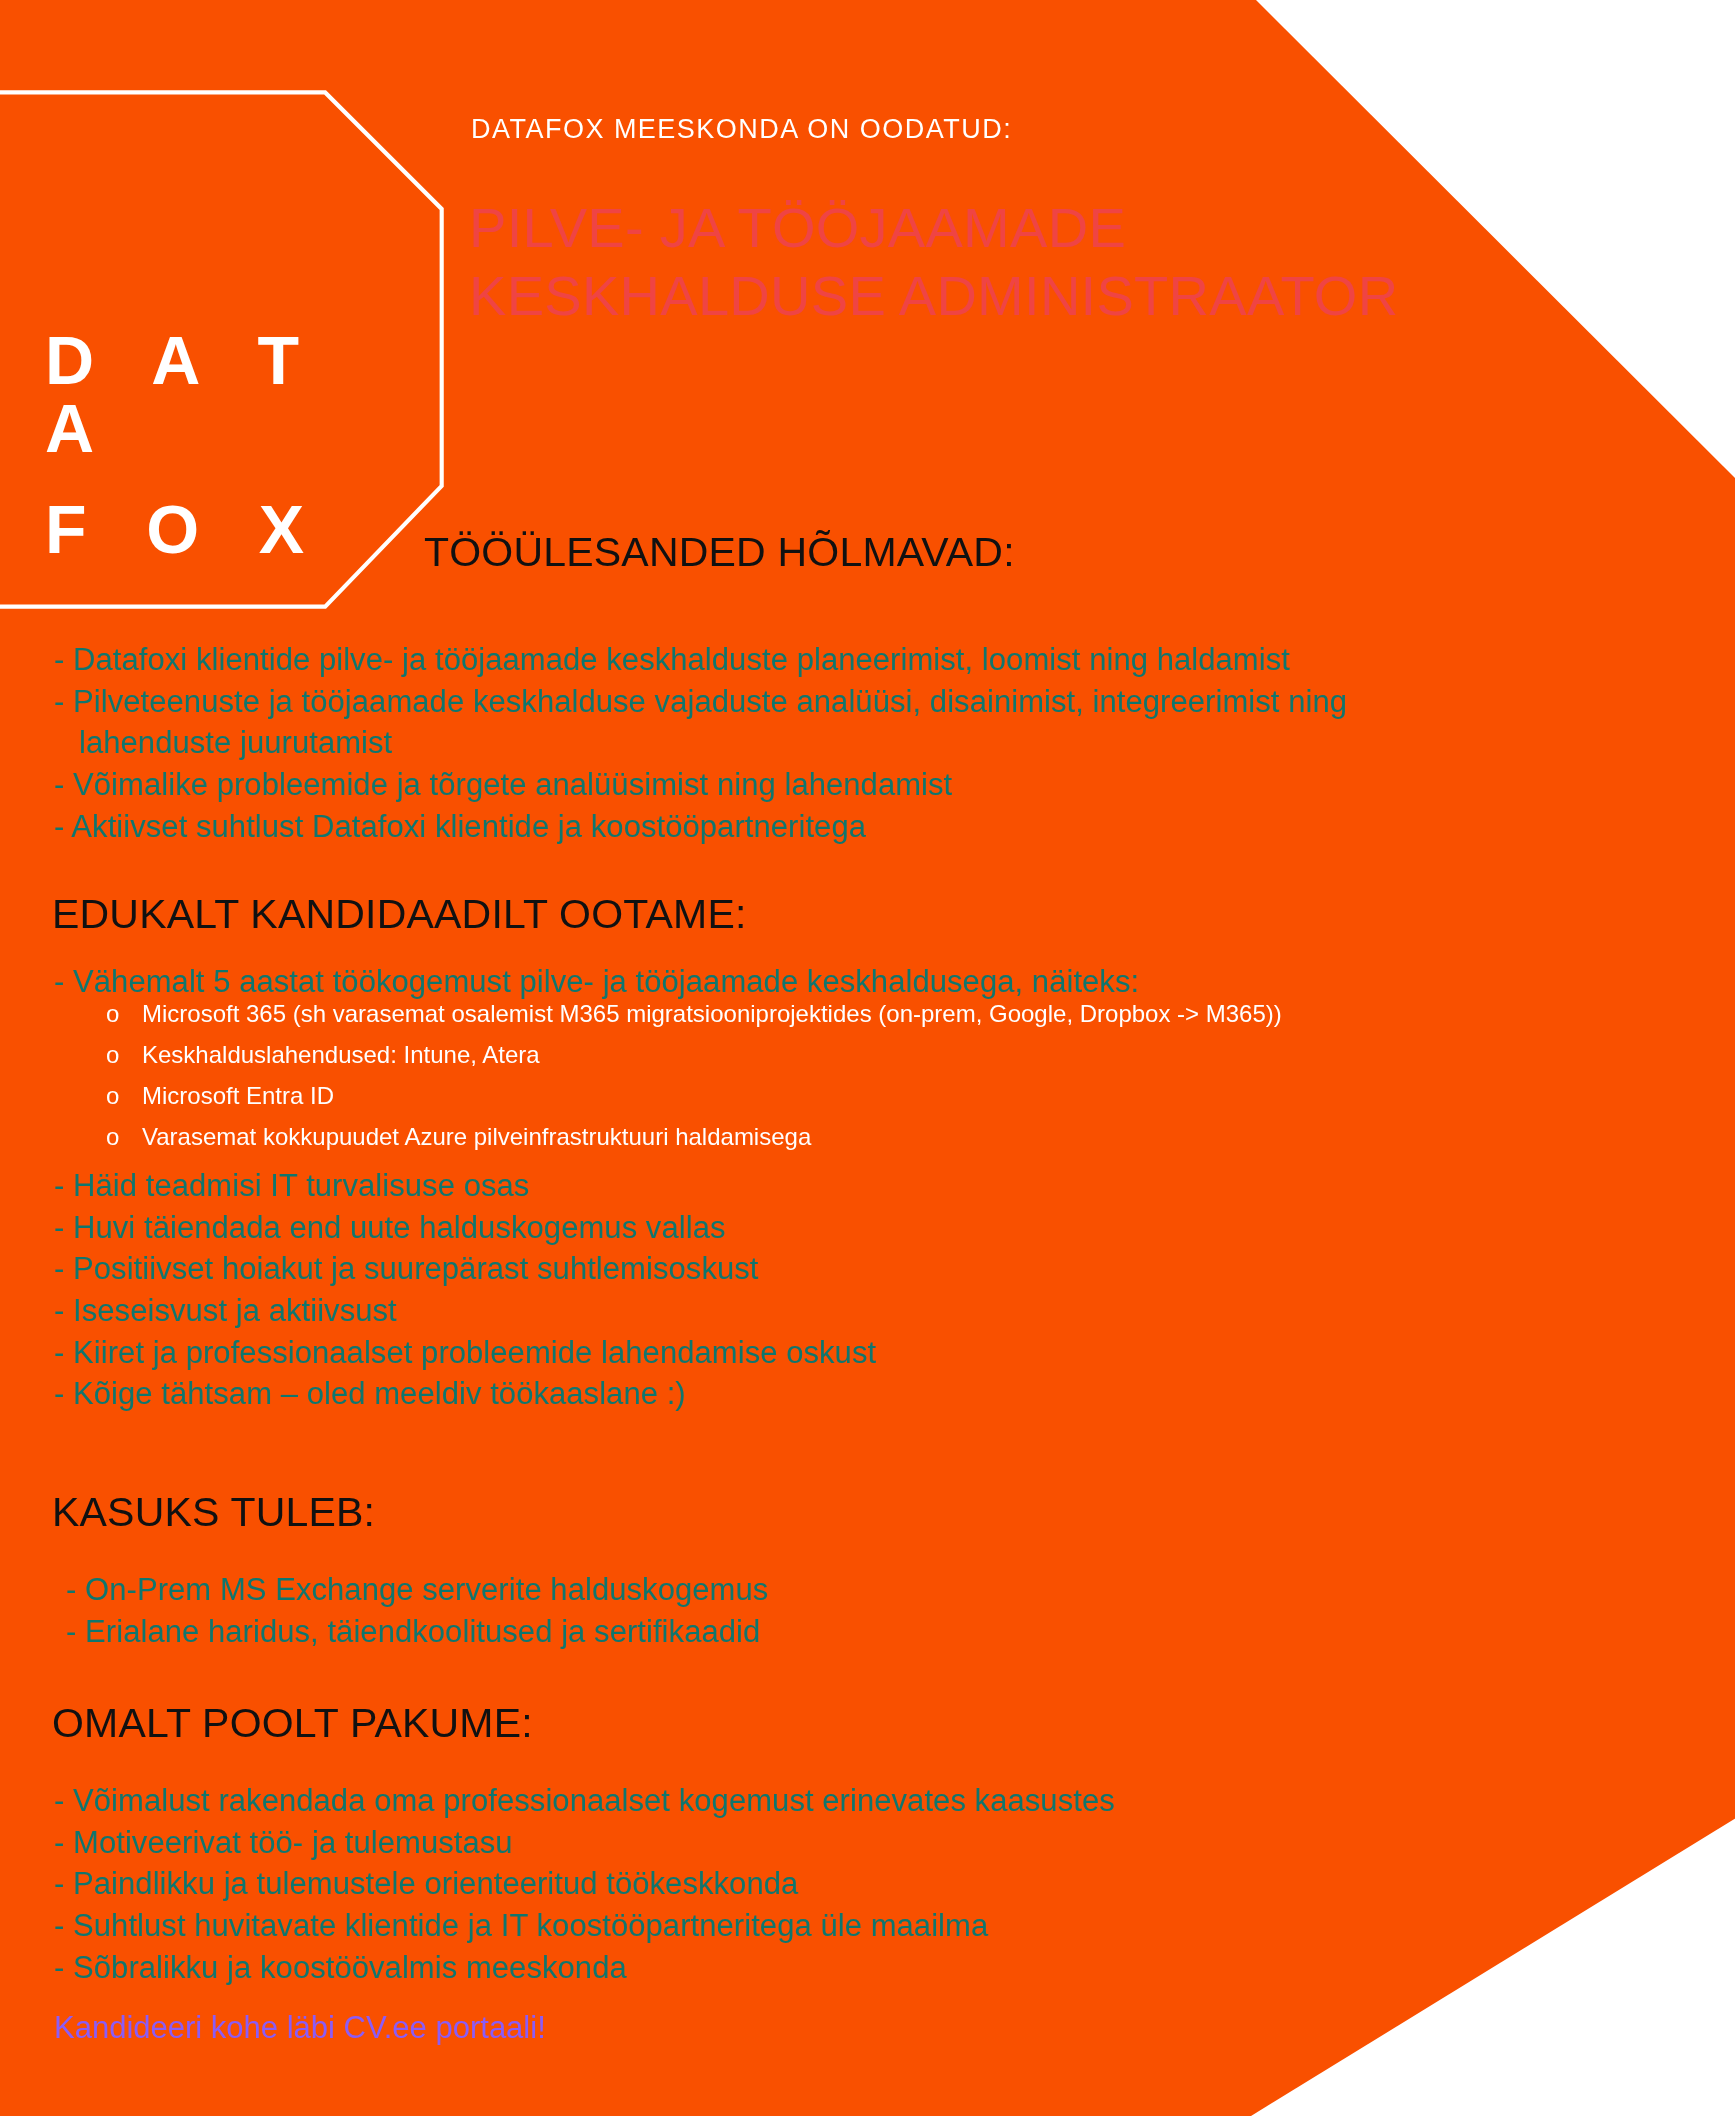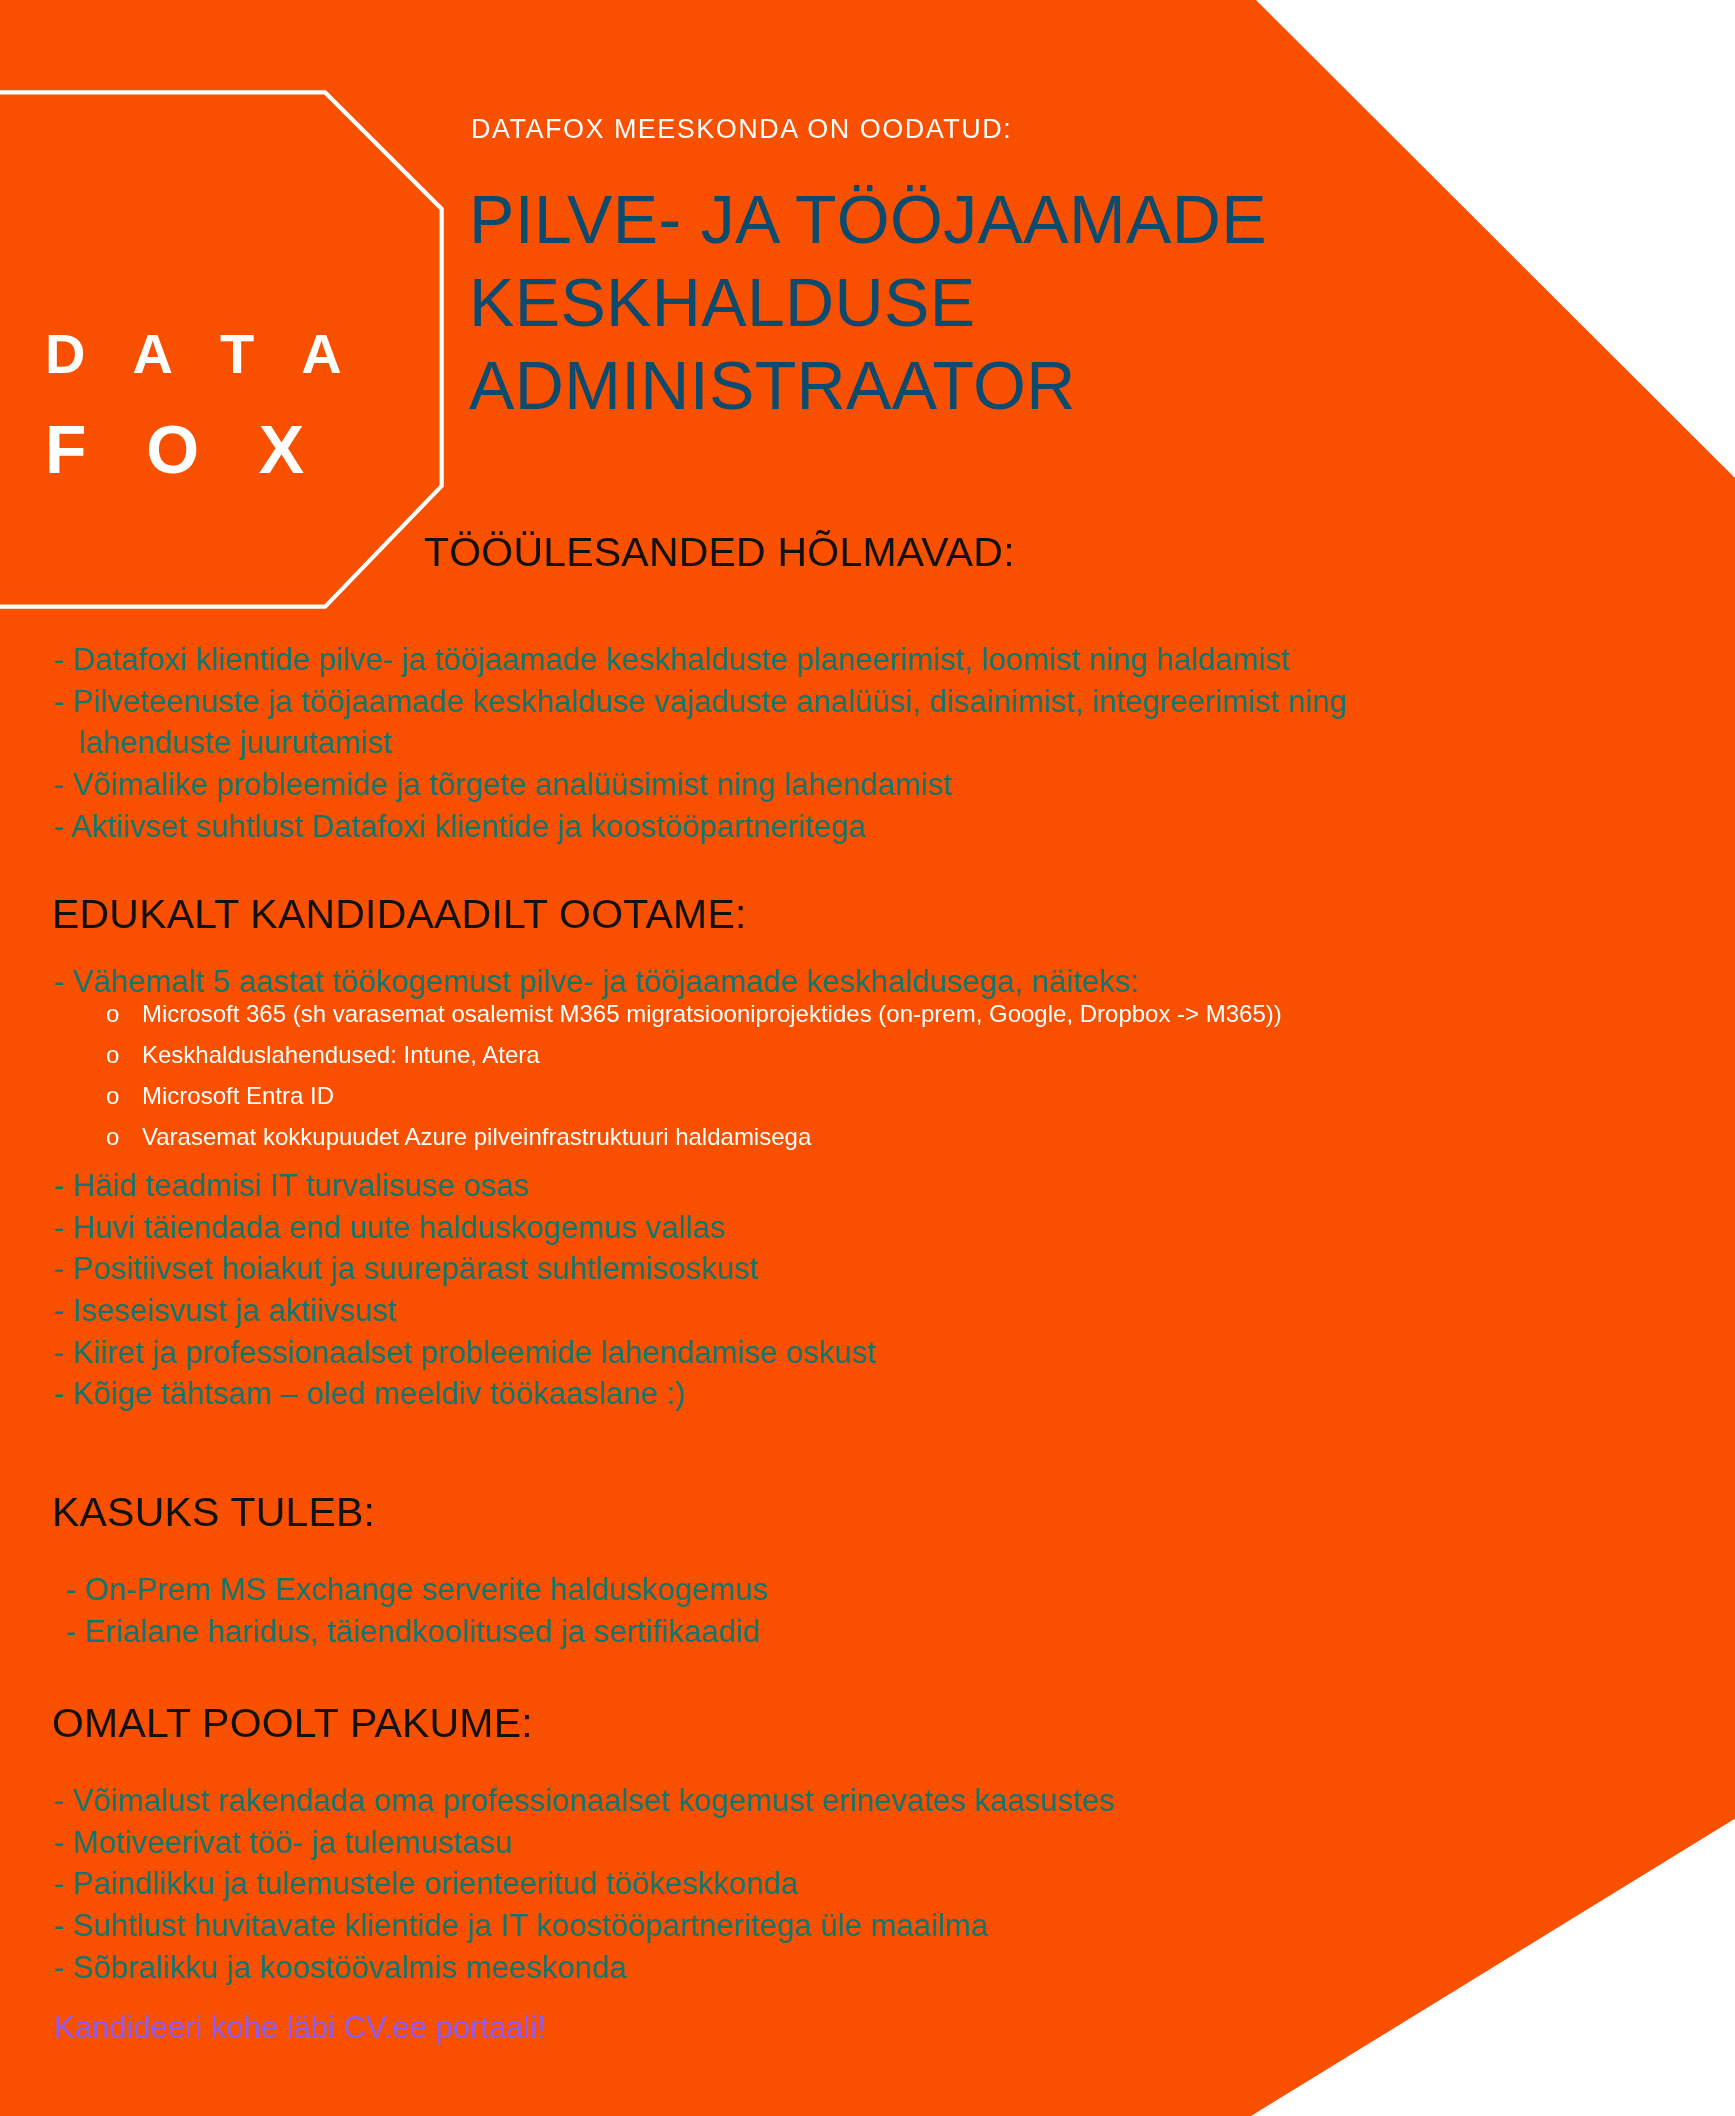--- a/index.html
+++ b/index.html
@@ -58,21 +58,21 @@
     width: 347px;
     z-index: 3;
   }
   .logo-row {
     display: block;
     color: #ffffff;
     font-weight: 700;
     letter-spacing: 0.30em;
     line-height: 1.0;
   }
-  #logo-line-1 { font-size: 56px; margin-bottom: 33px; }
+  #logo-line-1 { font-size: 68px; margin-bottom: 33px; }
   #logo-line-2 { font-size: 68px; }
 
   
   #content {
     position: absolute;
     left: 0;
     top: 0;
     width: 1528px;
     height: 2116px;
     z-index: 4;
@@ -85,24 +85,24 @@
     color: #ffffff;
     font-size: 27px;
     letter-spacing: 0.055em;
     font-weight: 400;
     white-space: nowrap;
   }
 
   #job-title {
     position: absolute;
     left: 469px;
-    top: 178px;
+    top: 194px;
     width: 1075px;
-    color: #0c4a6e;
-    font-size: 68px;
+    color: #ef4444;
+    font-size: 56px;
     line-height: 1.22;
     font-weight: 300;
     letter-spacing: 0.005em;
   }
 
   
   .section-heading {
     color: #111111;
     font-size: 41px;
     font-weight: 400;

